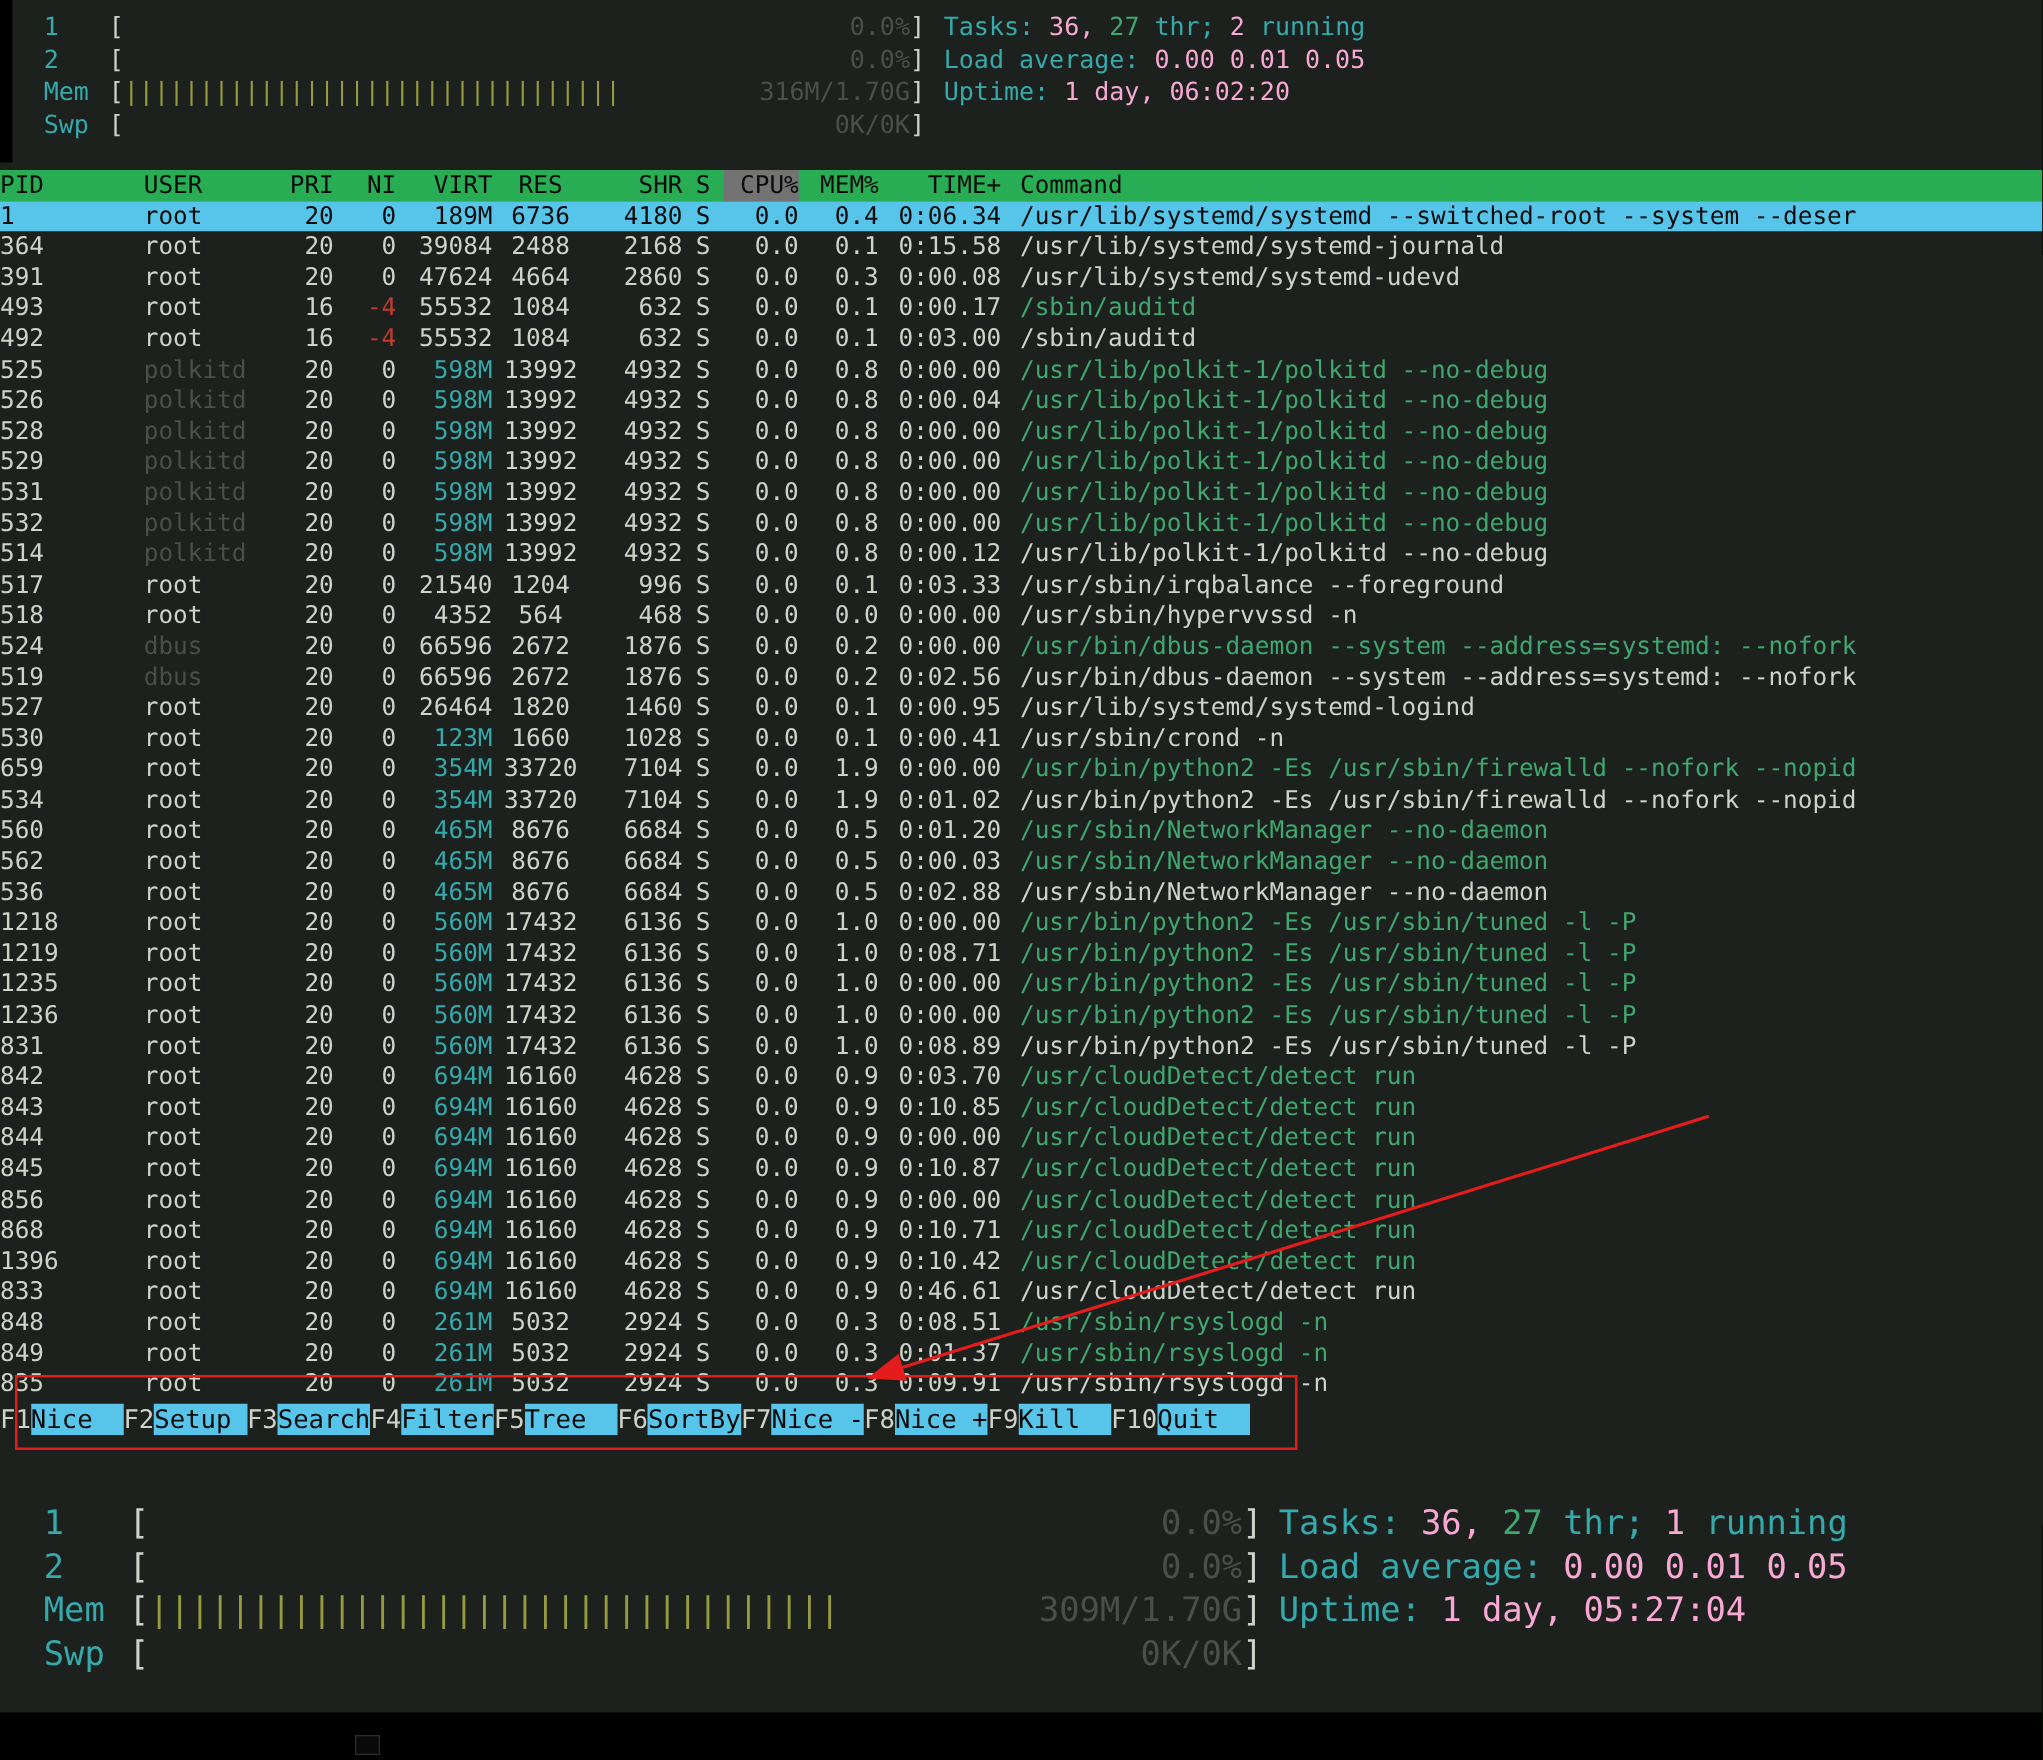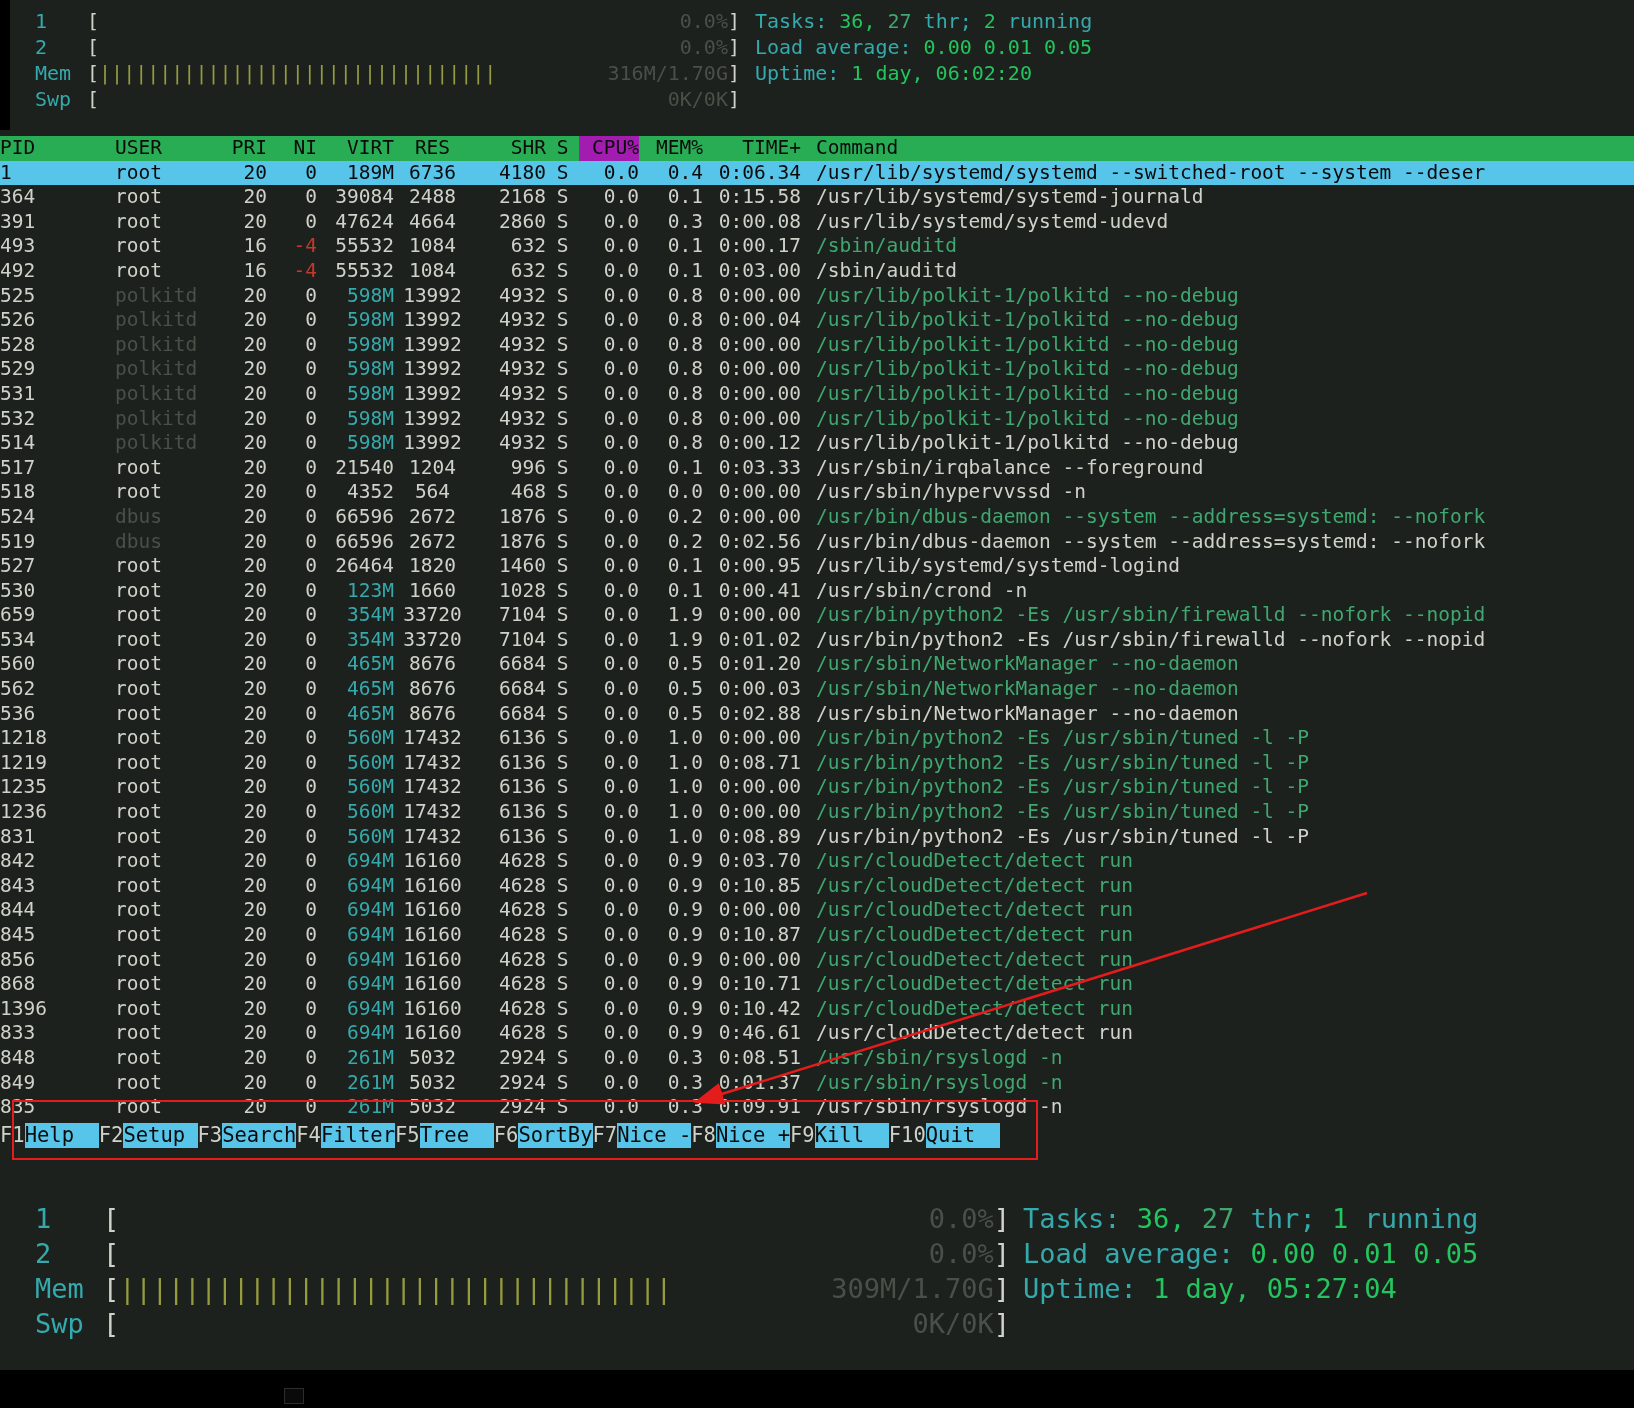--- a/index.html
+++ b/index.html
@@ -2,21 +2,21 @@
 <html><head>
 <meta charset="utf-8">
 <style>
   *{margin:0;padding:0;box-sizing:border-box}
   html,body{background:#000}
   .screen{
     position:relative;width:1634px;height:1408px;overflow:hidden;
     background:#1d211d;color:#cfd2c9;
     font-family:"DejaVu Sans Mono","Liberation Mono",monospace;
   }
-  .cy{color:#35a9ac}.wh{color:#22c55e}.gr{color:#3fa76f}.dim{color:#4a4f48}
+  .cy{color:#35a9ac}.wh{color:#f9a8d4}.gr{color:#3fa76f}.dim{color:#4a4f48}
   .neg{color:#c03a2e}.hi{color:#35a9ac}.green{color:#3fa76f}
 
   
   .panel{display:flex;padding-top:8px}
   .panel .meters{padding-left:35px}
   .panel.top{font-size:20px;line-height:26px}
   .panel.top .meters{width:755px}
   .panel.top .meter{width:705px}
   .panel.top .mlab{display:inline-block;width:52px}
   .meter{display:flex;white-space:pre}
@@ -28,21 +28,21 @@
 
   .panel.bottom{font-size:27px;line-height:35px;margin-top:45px}
   .panel.bottom .meters{width:1023px}
   .panel.bottom .meter{width:975px}
   .panel.bottom .mlab{display:inline-block;width:68px}
 
   
   .proc-table{margin-top:24px;font-size:19.5px}
   .thead,.prow{display:flex;height:24.6px;line-height:24.6px;white-space:pre}
   .thead{background:#29ad54;color:#0b0b0b}
-  .thead .c-cpu{background:#a21caf}
+  .thead .c-cpu{background:#737373}
   .prow.sel{background:#57c5e9;color:#0b0b0b}
   .prow.sel .cell{color:#0b0b0b}
   .cell{display:block;white-space:pre;overflow:hidden}
   .c-pid{width:106px;text-align:left}
   .c-user{width:112px;margin-left:9px;text-align:left}
   .c-pri{width:40px;text-align:right}
   .c-ni{width:50px;text-align:right}
   .c-virt{width:77px;text-align:right}
   .c-res{width:77px;text-align:center}
   .c-shr{width:75px;text-align:right}
@@ -150,21 +150,21 @@
         <div class="prow"><span class="cell c-pid">833</span><span class="cell c-user">root</span><span class="cell c-pri">20</span><span class="cell c-ni">0</span><span class="cell c-virt hi">694M</span><span class="cell c-res">16160</span><span class="cell c-shr">4628</span><span class="cell c-s">S</span><span class="cell c-cpu">0.0</span><span class="cell c-mem">0.9</span><span class="cell c-time">0:46.61</span><span class="cell c-cmd">/usr/cloudDetect/detect run</span></div>
         <div class="prow"><span class="cell c-pid">848</span><span class="cell c-user">root</span><span class="cell c-pri">20</span><span class="cell c-ni">0</span><span class="cell c-virt hi">261M</span><span class="cell c-res">5032</span><span class="cell c-shr">2924</span><span class="cell c-s">S</span><span class="cell c-cpu">0.0</span><span class="cell c-mem">0.3</span><span class="cell c-time">0:08.51</span><span class="cell c-cmd green">/usr/sbin/rsyslogd -n</span></div>
         <div class="prow"><span class="cell c-pid">849</span><span class="cell c-user">root</span><span class="cell c-pri">20</span><span class="cell c-ni">0</span><span class="cell c-virt hi">261M</span><span class="cell c-res">5032</span><span class="cell c-shr">2924</span><span class="cell c-s">S</span><span class="cell c-cpu">0.0</span><span class="cell c-mem">0.3</span><span class="cell c-time">0:01.37</span><span class="cell c-cmd green">/usr/sbin/rsyslogd -n</span></div>
         <div class="prow"><span class="cell c-pid">835</span><span class="cell c-user">root</span><span class="cell c-pri">20</span><span class="cell c-ni">0</span><span class="cell c-virt hi">261M</span><span class="cell c-res">5032</span><span class="cell c-shr">2924</span><span class="cell c-s">S</span><span class="cell c-cpu">0.0</span><span class="cell c-mem">0.3</span><span class="cell c-time">0:09.91</span><span class="cell c-cmd">/usr/sbin/rsyslogd -n</span></div>
       </div>
   </section>
 
   <div class="fnbar" id="fnbar">
       <span class="fn-item">
         <span class="fn-key">F1</span>
-        <span class="fn-label">Help  </span>
+        <span class="fn-label">Nice  </span>
       </span>
       <span class="fn-item">
         <span class="fn-key">F2</span>
         <span class="fn-label">Setup </span>
       </span>
       <span class="fn-item">
         <span class="fn-key">F3</span>
         <span class="fn-label">Search</span>
       </span>
       <span class="fn-item">

